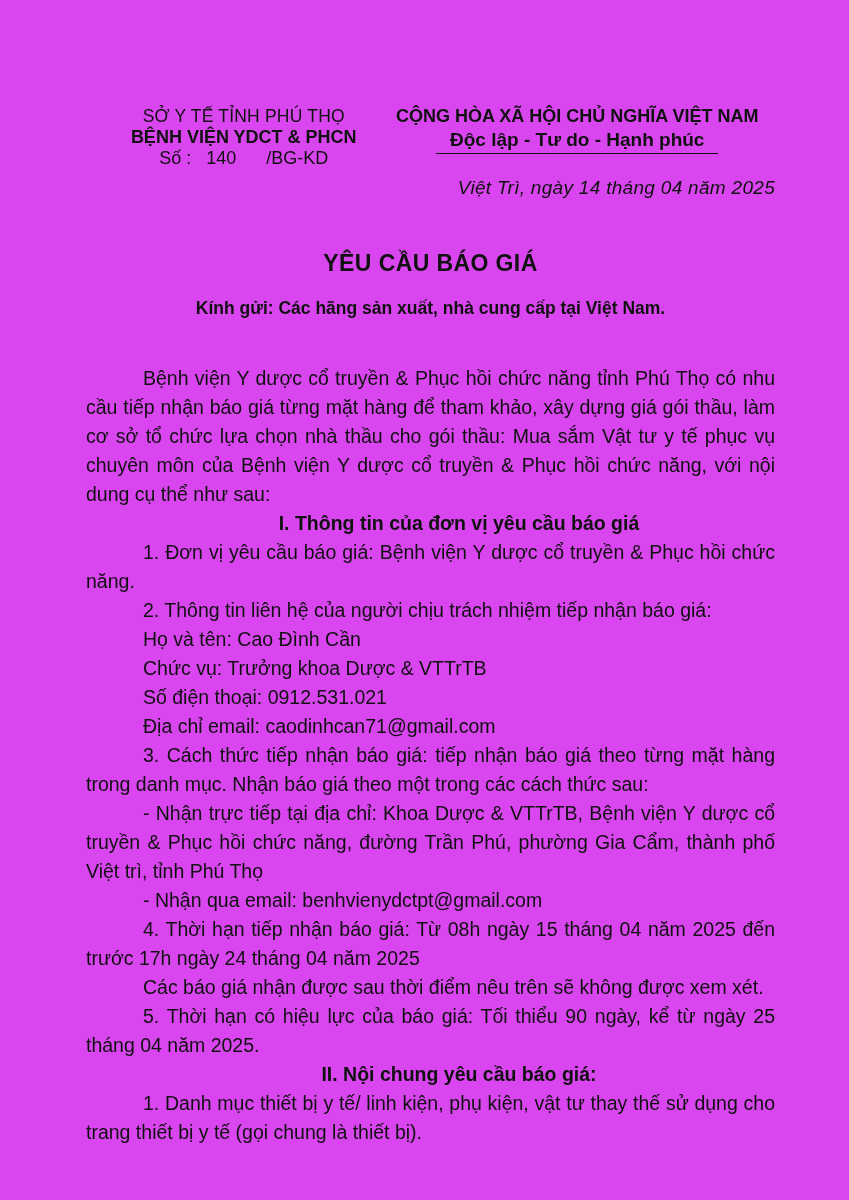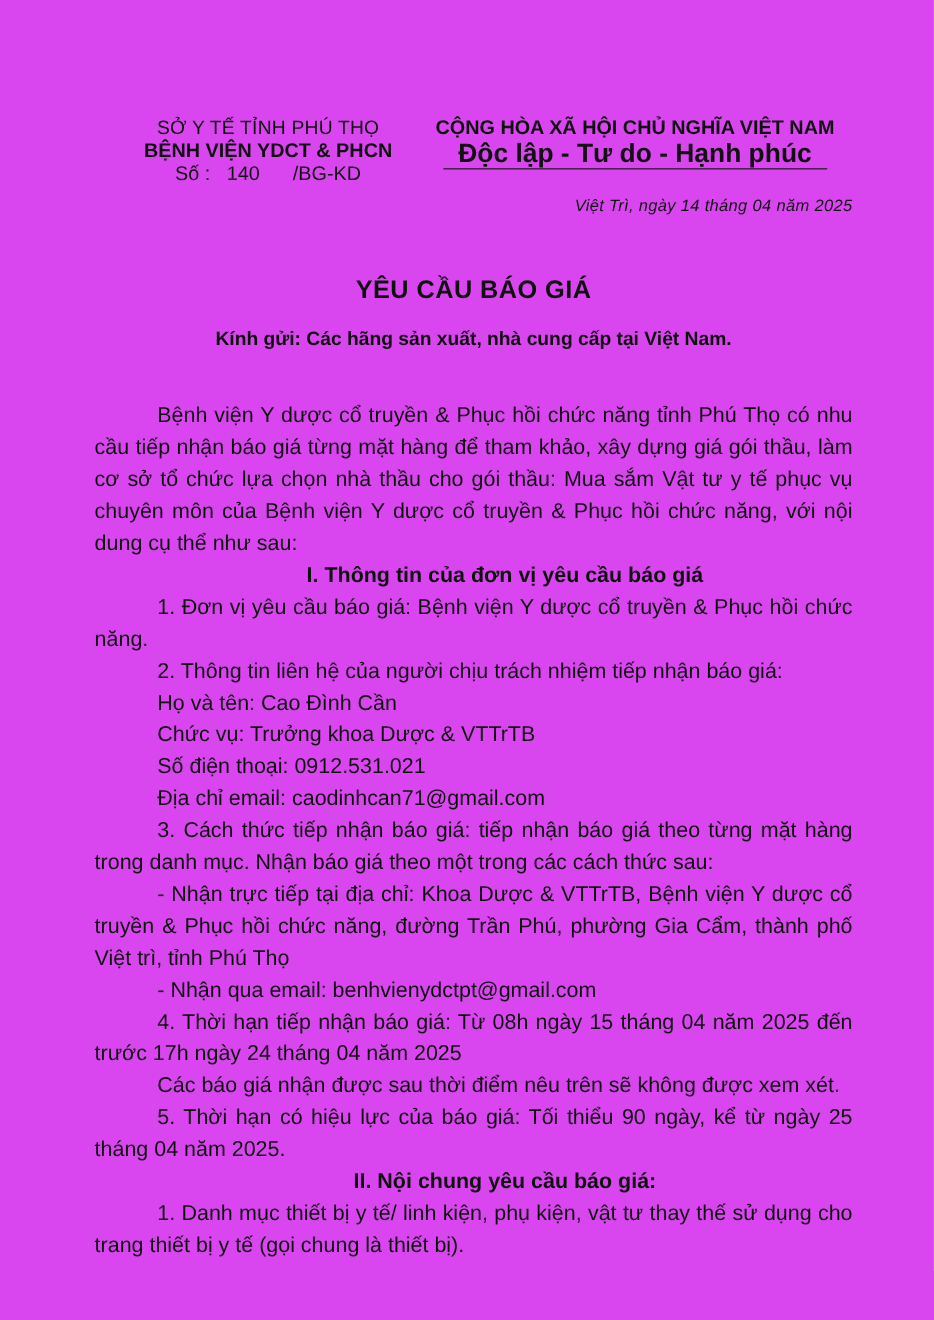--- a/index.html
+++ b/index.html
@@ -46,28 +46,28 @@
     width: 408px;
     text-align: center;
     line-height: 21px;
   }
   .national-motto-line1 {
     font-size: 18px;
     font-weight: bold;
   }
   .national-motto-line2 {
     display: inline-block;
-    font-size: 24px;
+    font-size: 19px;
     font-weight: bold;
     margin-top: 2px;
     padding: 0 14px 3px 14px;
     border-bottom: 1.5px solid #111111;
   }
   .date-line {
-    font-size: 15px;
+    font-size: 19px;
     font-style: italic;
     text-align: right;
     margin-top: 23px;
     padding-right: 0px;
     letter-spacing: 0.3px;
   }
   
   .doc-title {
     margin-top: 52px;
     text-align: center;

